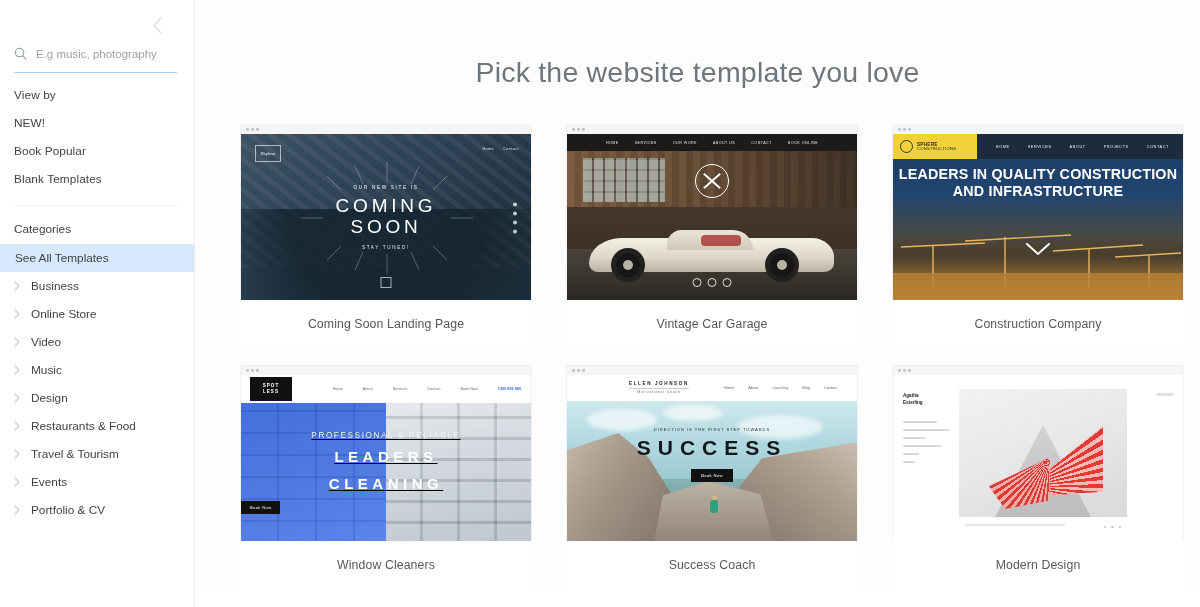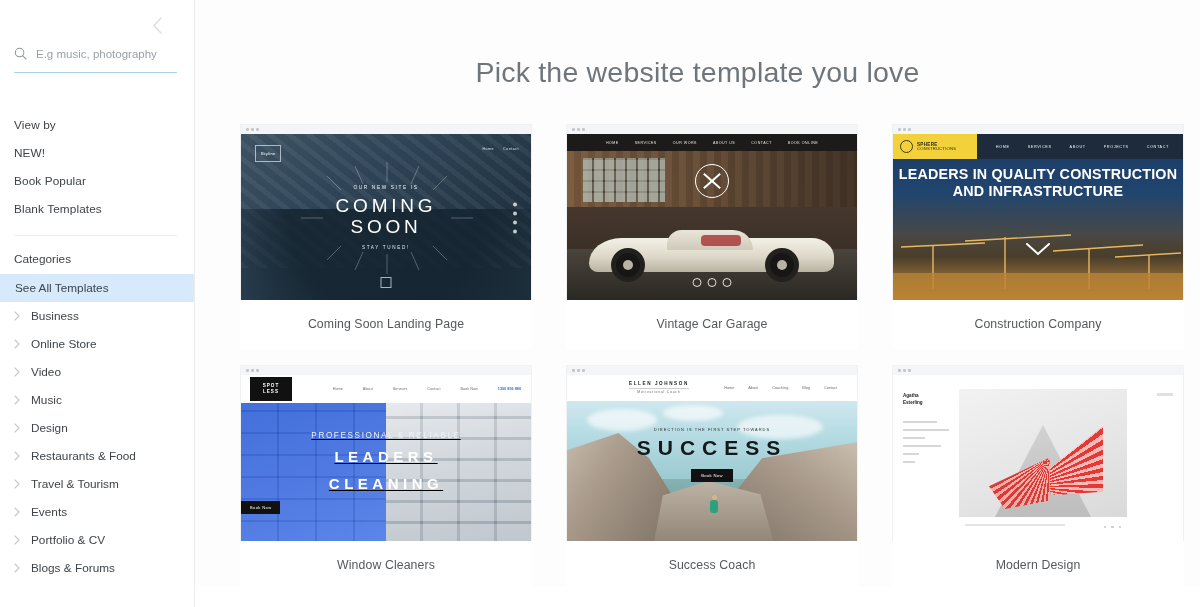--- a/index.html
+++ b/index.html
@@ -37,21 +37,21 @@
   }
   .search-icon { flex: 0 0 16px; margin-right: 6px; display:flex; align-items:center; }
   .search-input {
     border: 0; outline: 0; background: transparent;
     font-family: "Liberation Sans", sans-serif;
     font-size: 11.5px; color: #7d8488;
     width: 100%; padding: 0;
   }
   .search-input::placeholder { color: #9aa1a6; }
 
-  .view-list { margin-top: 38px; }
+  .view-list { margin-top: 8px; }
   .nav-row {
     height: 28px; display: flex; align-items: center;
     padding-left: 14px;
     font-size: 11.8px; color: #3f4448;
     cursor: pointer; letter-spacing: .1px;
   }
 
   .divider { height: 1px; background: #ededed; margin: 12px 17px 0 14px; }
 
   .section-label {
@@ -381,28 +381,20 @@
         <span class="cat-label">Events</span>
       </div>
       <div class="cat-row">
         <span class="chev">
           <svg width="6" height="10" viewBox="0 0 6 10" fill="none">
               <path d="M1 1L5 5L1 9" stroke="#c3c8cc" stroke-width="1.1" stroke-linecap="round" stroke-linejoin="round"></path>
             </svg>
         </span>
         <span class="cat-label">Portfolio &amp; CV</span>
       </div>
-      <div class="cat-row">
-        <span class="chev">
-          <svg width="6" height="10" viewBox="0 0 6 10" fill="none">
-              <path d="M1 1L5 5L1 9" stroke="#c3c8cc" stroke-width="1.1" stroke-linecap="round" stroke-linejoin="round"></path>
-            </svg>
-        </span>
-        <span class="cat-label">Blogs &amp; Forums</span>
-      </div>
     </div>
   </aside>
 
   <main class="main">
 
     <h1 class="page-title">Pick the website template you love</h1>
 
     <div class="grid">
 
       <div class="tcard">

